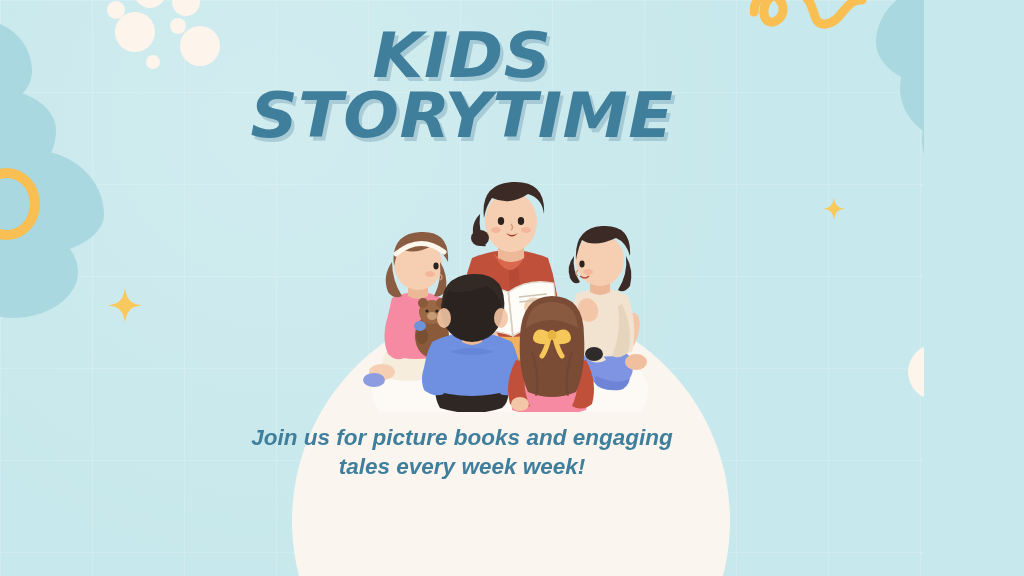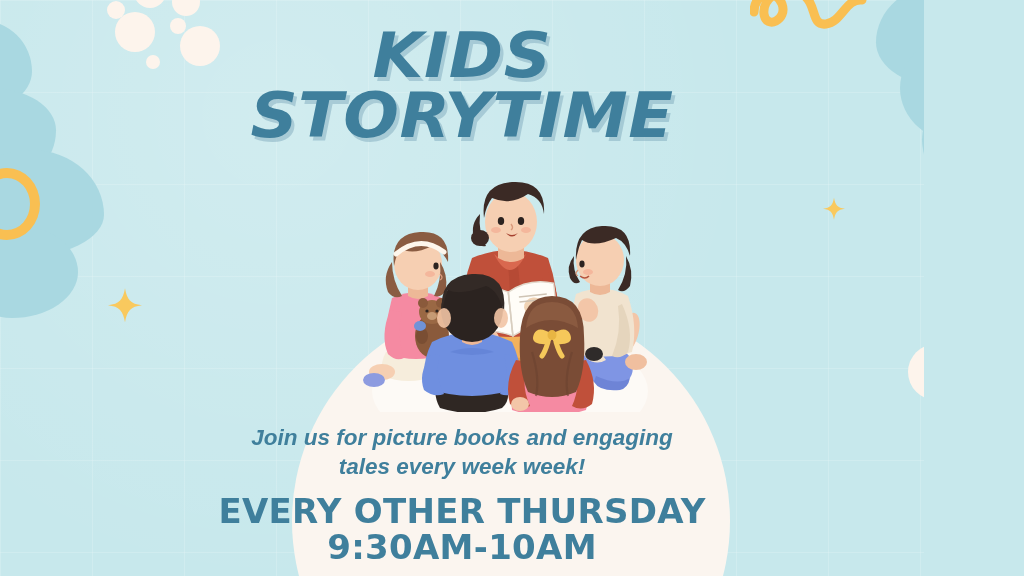--- a/index.html
+++ b/index.html
@@ -314,19 +314,15 @@
         </g>
       </g>
     </g>
   </svg>
 
   <div class="bottom">
     <div class="subtitle">
       <span>Join us for picture books and engaging</span>
       <span>tales every week week!</span>
     </div>
-    <div class="when">
-      <span>EVERY OTHER THURSDAY</span>
-      <span class="time">9:30AM-10AM</span>
-    </div>
   </div>
 
 </div>
 
 </body></html>

